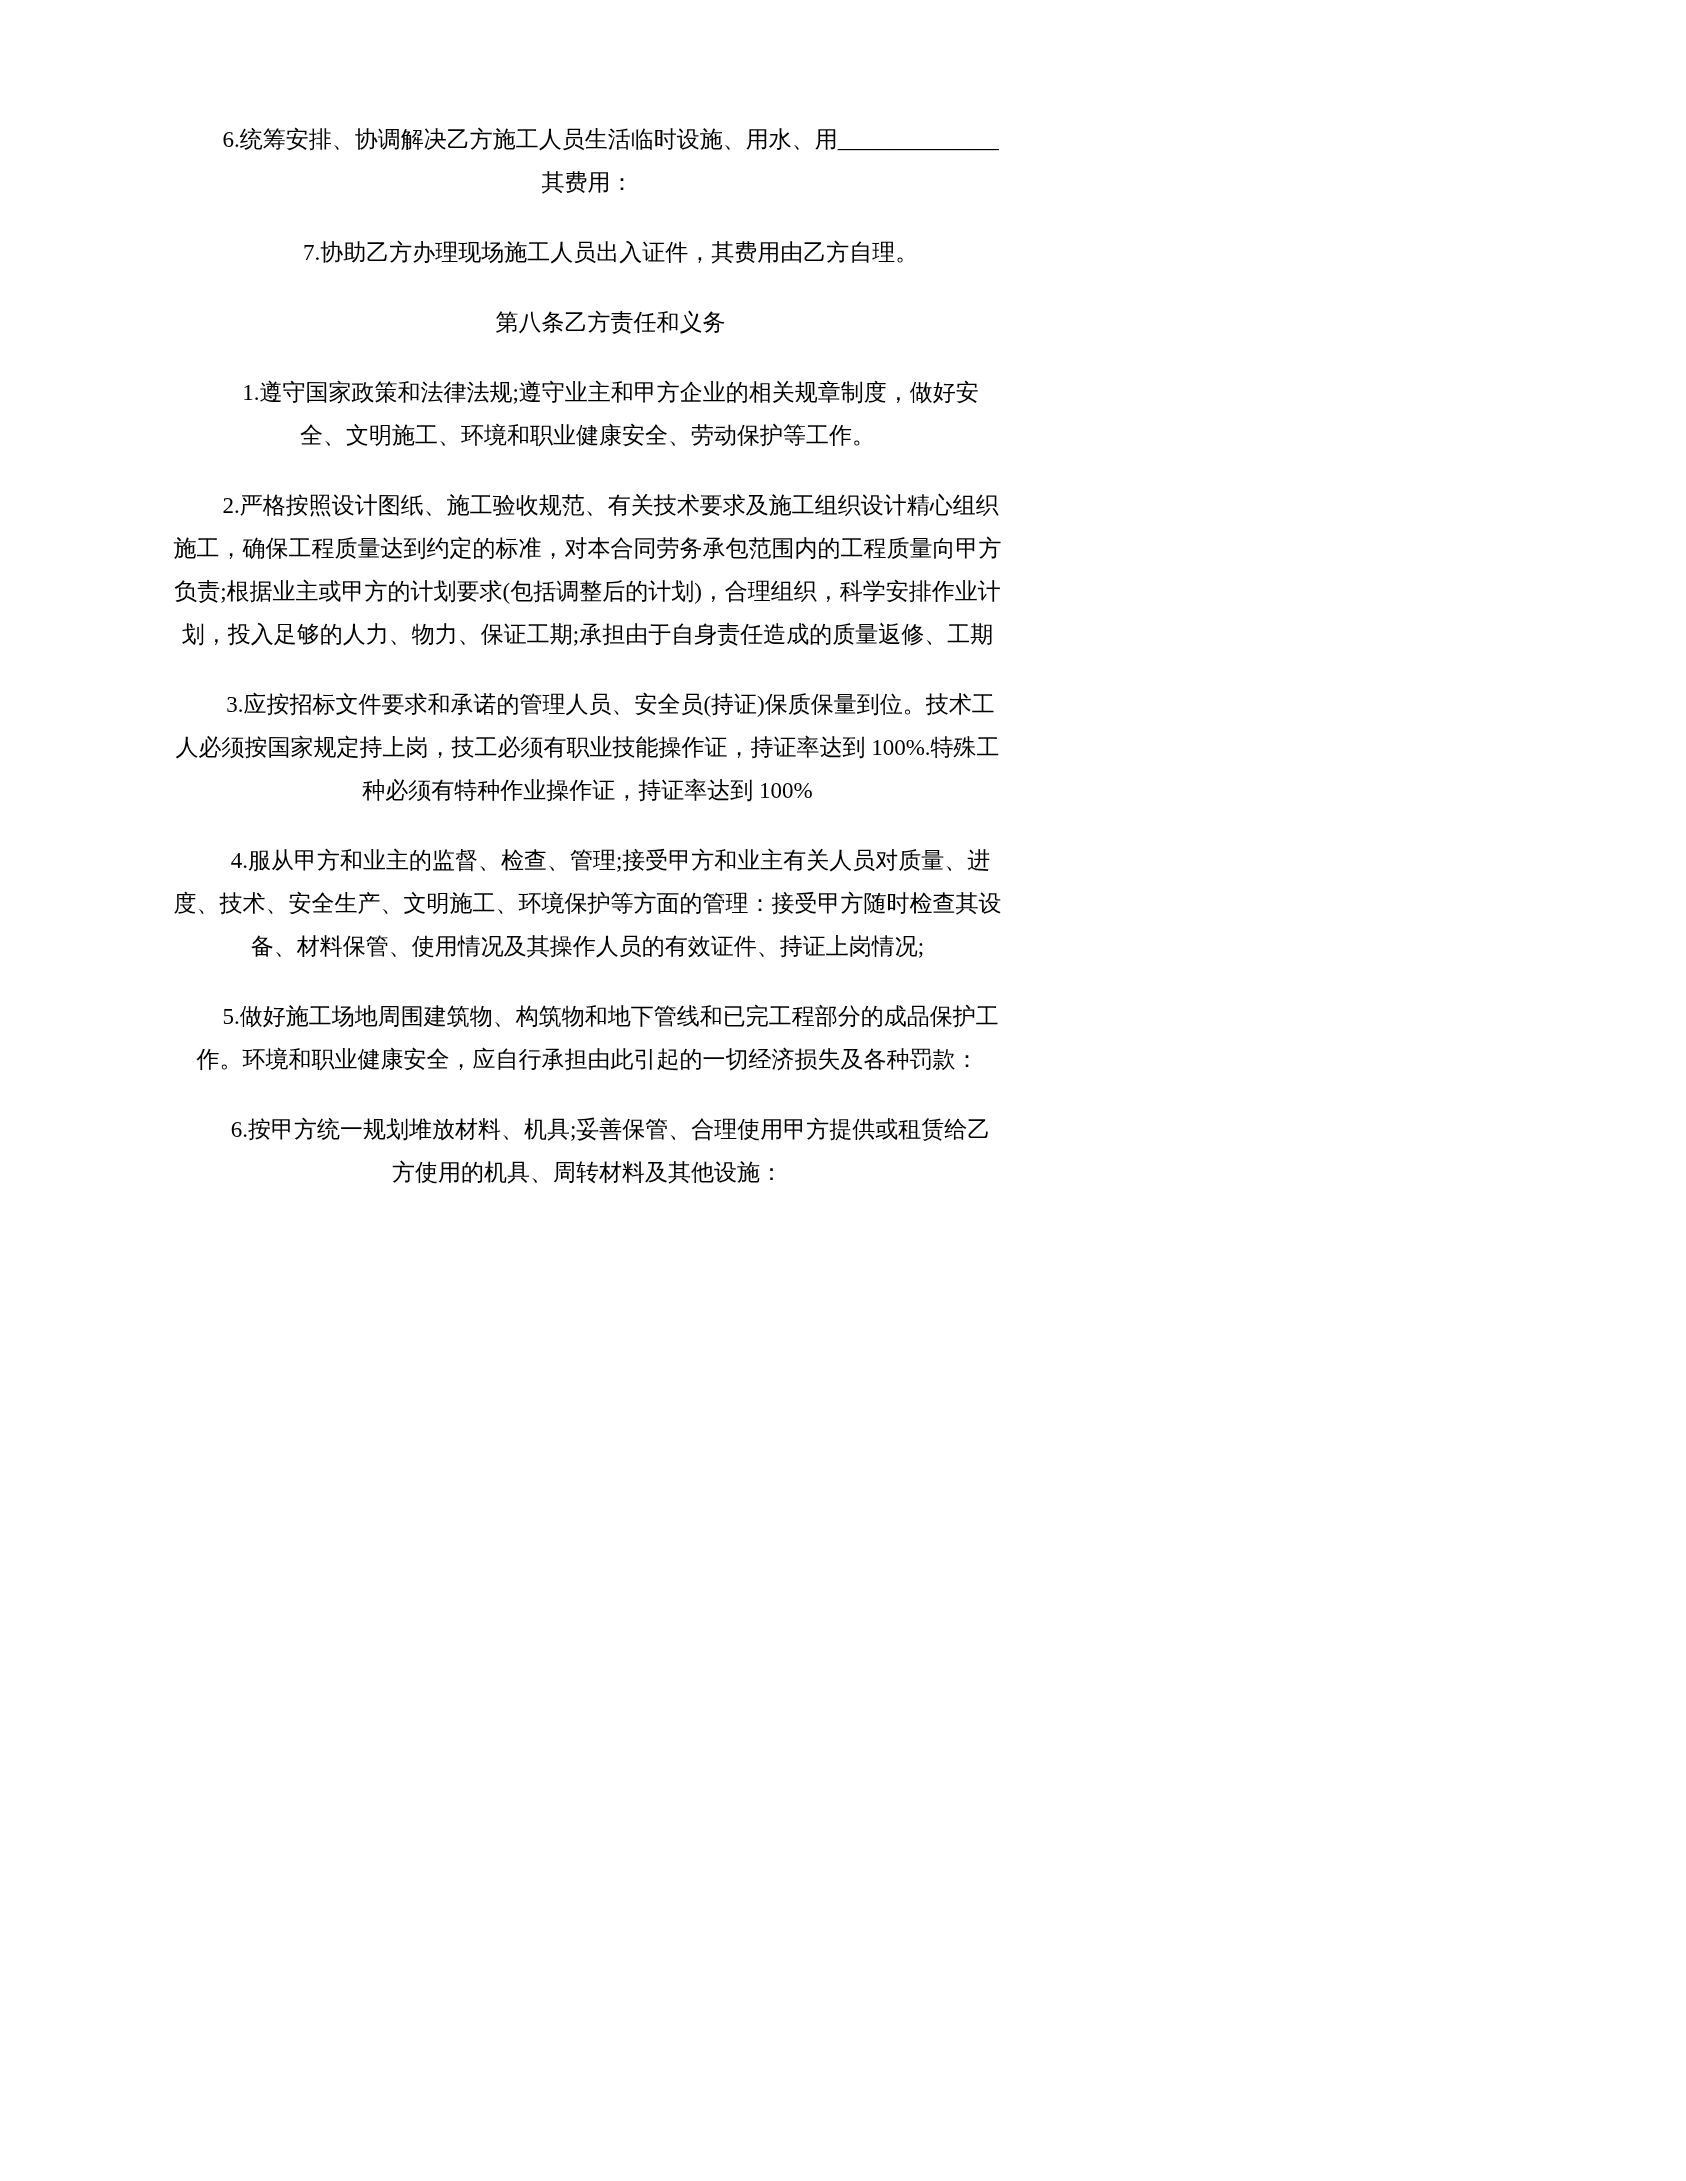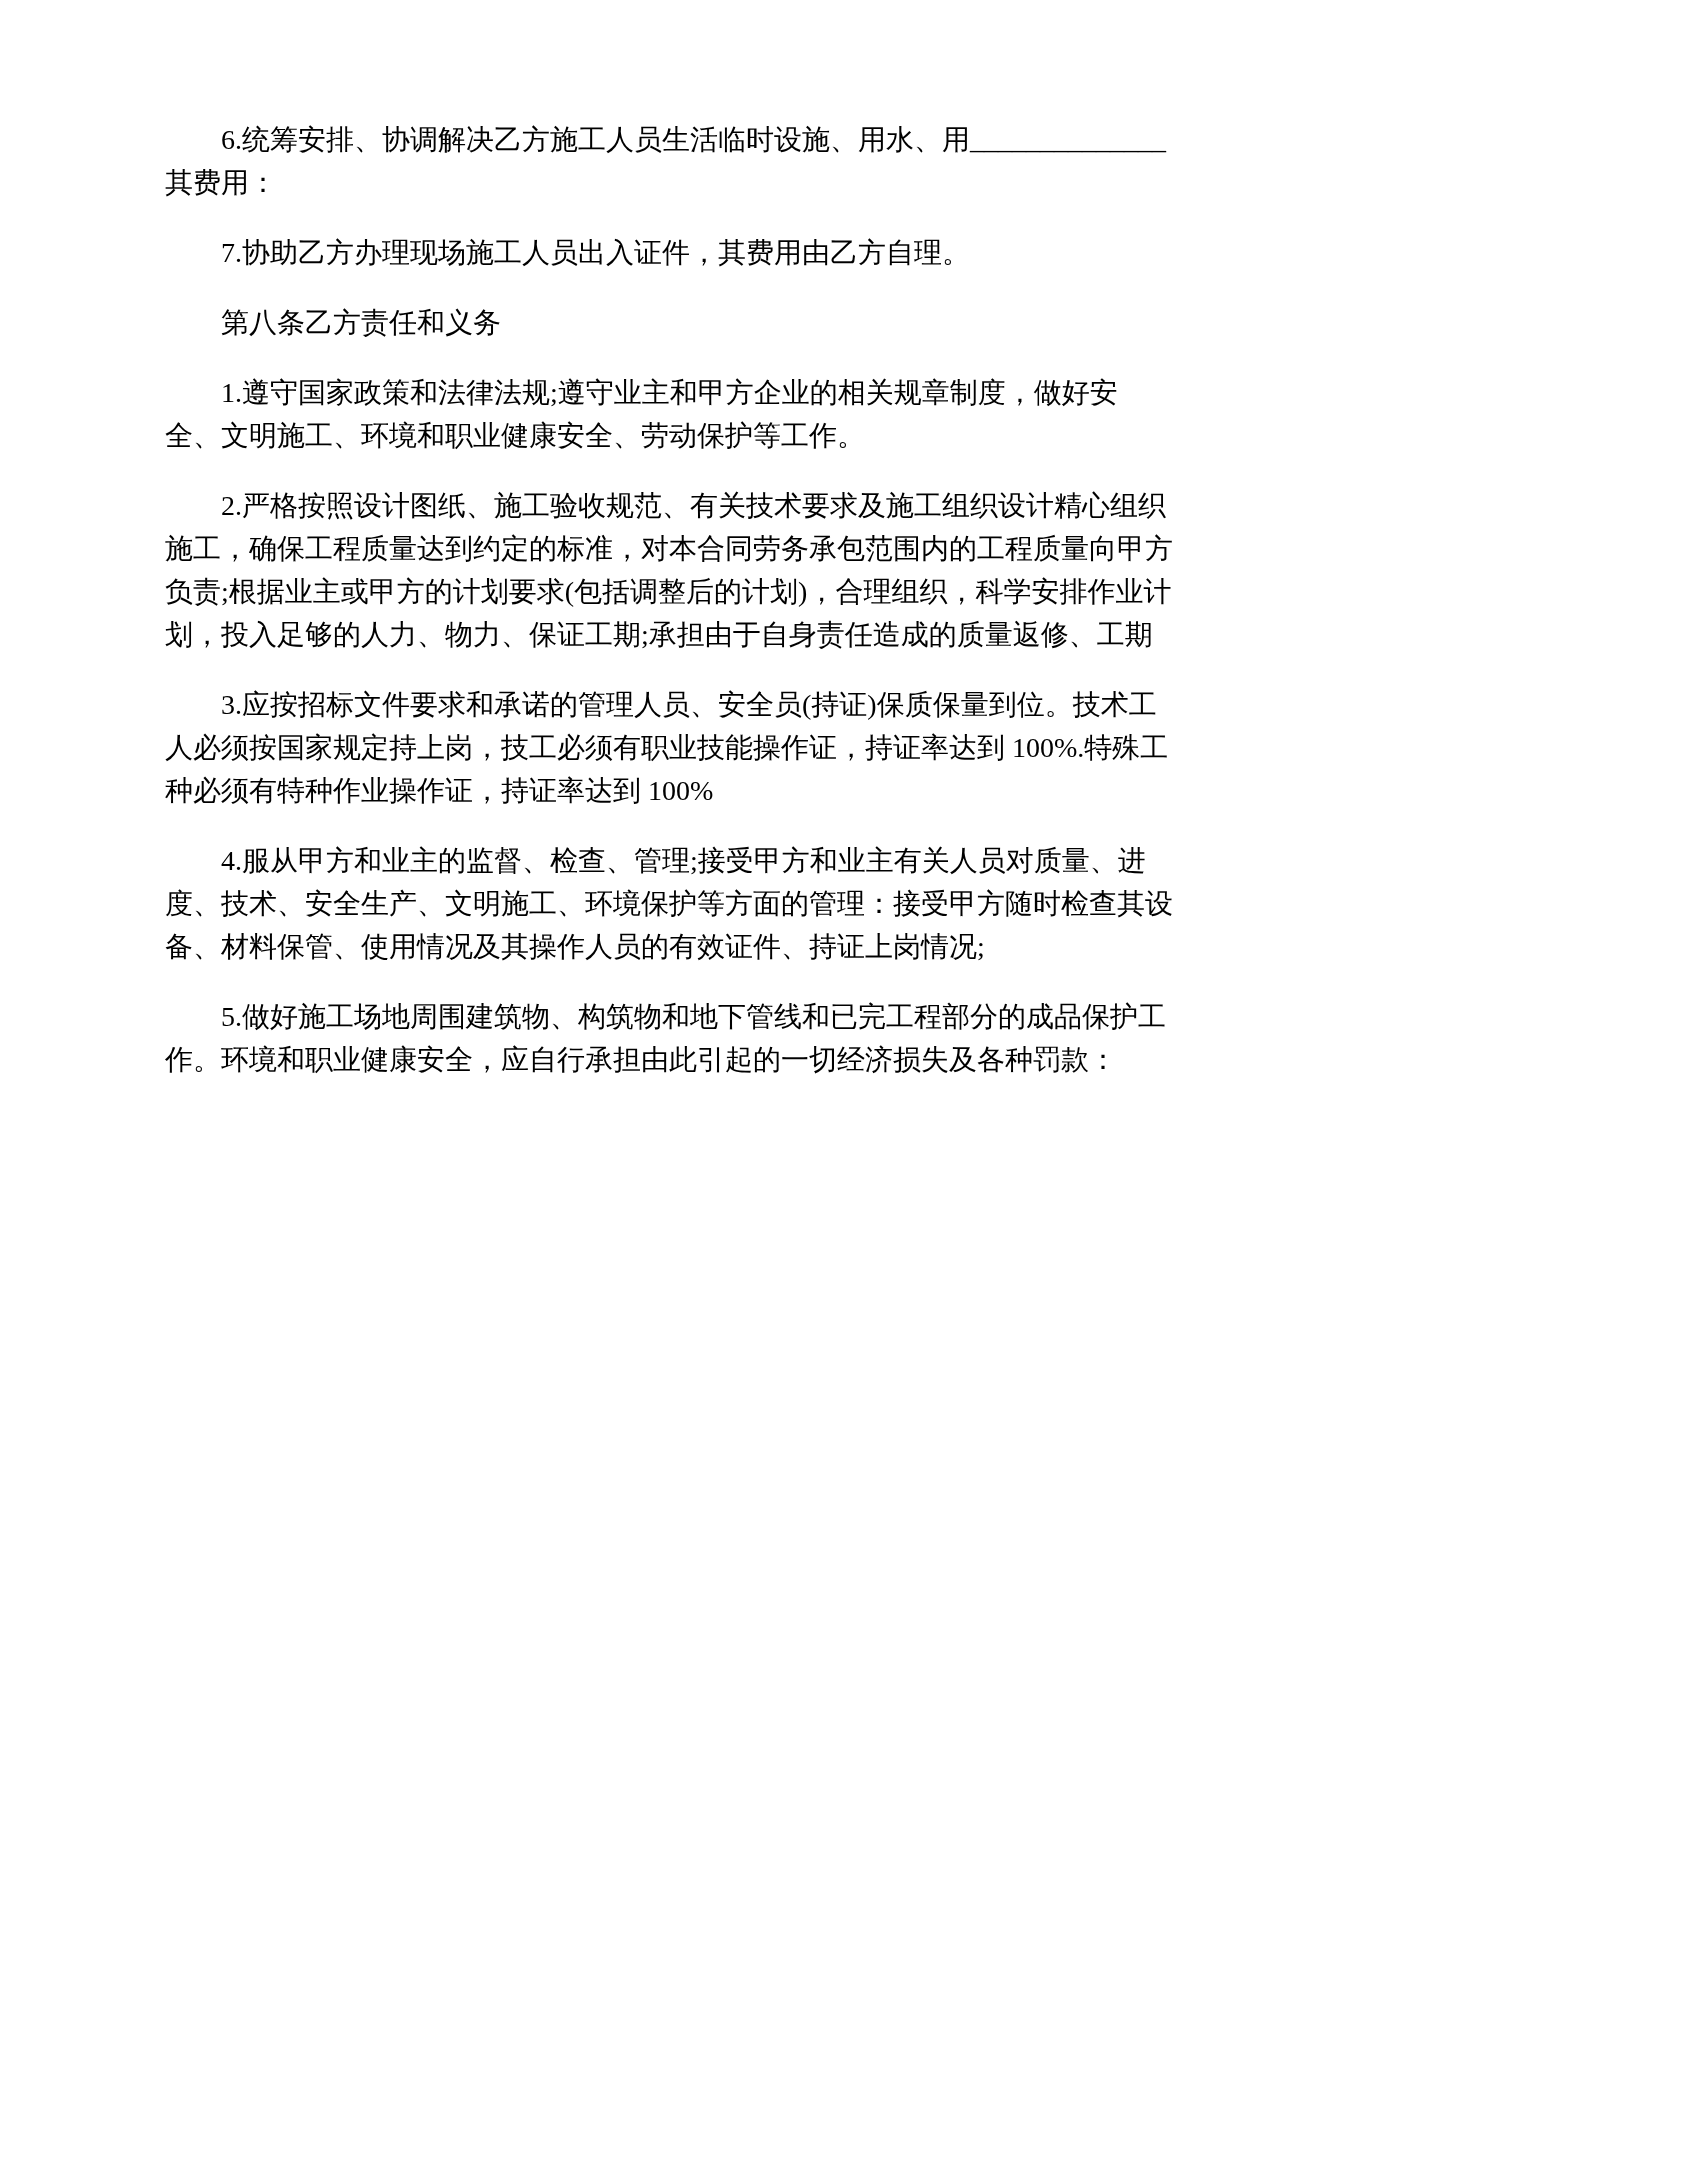--- a/index.html
+++ b/index.html
@@ -13,23 +13,24 @@
     height: 2182px;
     background: #ffffff;
     overflow: hidden;
   }
   .doc-body {
     position: absolute;
     left: 165px;
     top: 118px;
     width: 845px;
     font-family: "Liberation Serif", "DejaVu Serif", serif;
-    font-size: 28px;
+    font-size: 23px;
     line-height: 43px;
     color: #000000;
+    text-align: center;
   }
   .paragraph {
     margin: 0 0 27px 0;
   }
   .line {
     white-space: pre;
   }
   .line.first {
     text-indent: 2em;
   }
@@ -66,15 +67,19 @@
       </div>
       <div class="paragraph">
         <div class="line first">4.服从甲方和业主的监督、检查、管理;接受甲方和业主有关人员对质量、进</div>
         <div class="line">度、技术、安全生产、文明施工、环境保护等方面的管理：接受甲方随时检查其设</div>
         <div class="line">备、材料保管、使用情况及其操作人员的有效证件、持证上岗情况;</div>
       </div>
       <div class="paragraph">
         <div class="line first">5.做好施工场地周围建筑物、构筑物和地下管线和已完工程部分的成品保护工</div>
         <div class="line">作。环境和职业健康安全，应自行承担由此引起的一切经济损失及各种罚款：</div>
       </div>
+      <div class="paragraph">
+        <div class="line first">6.按甲方统一规划堆放材料、机具;妥善保管、合理使用甲方提供或租赁给乙</div>
+        <div class="line">方使用的机具、周转材料及其他设施：</div>
+      </div>
     </div>
 </div>
 
 
 </body></html>

